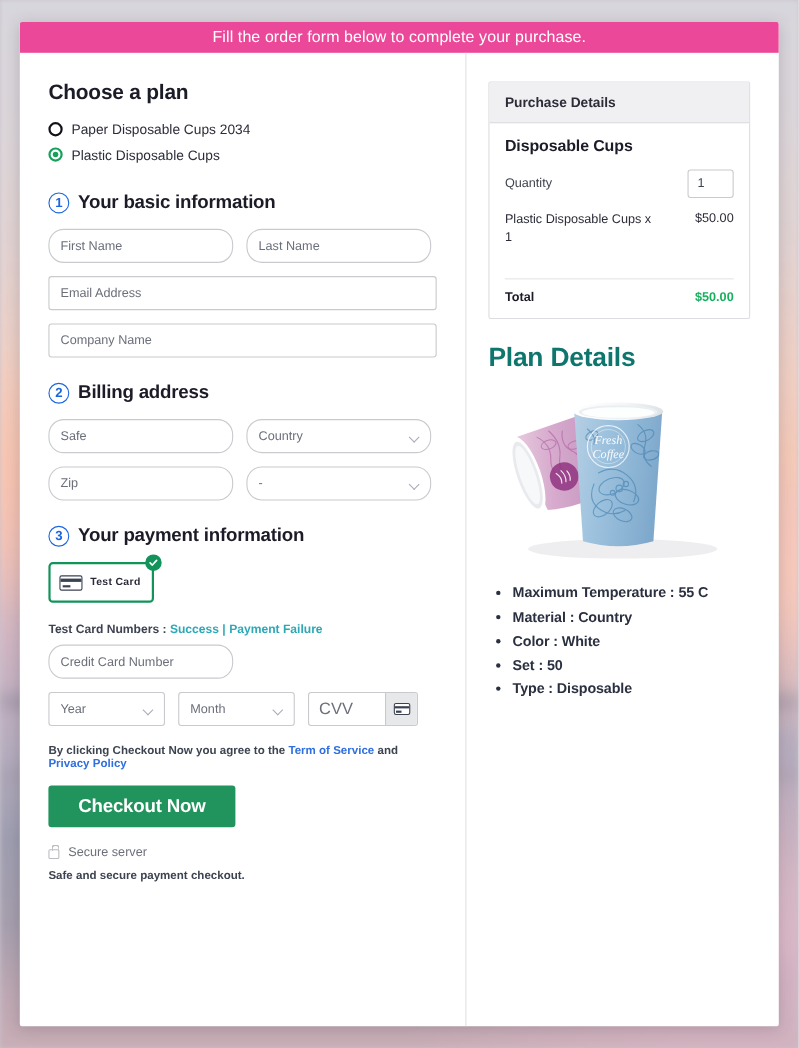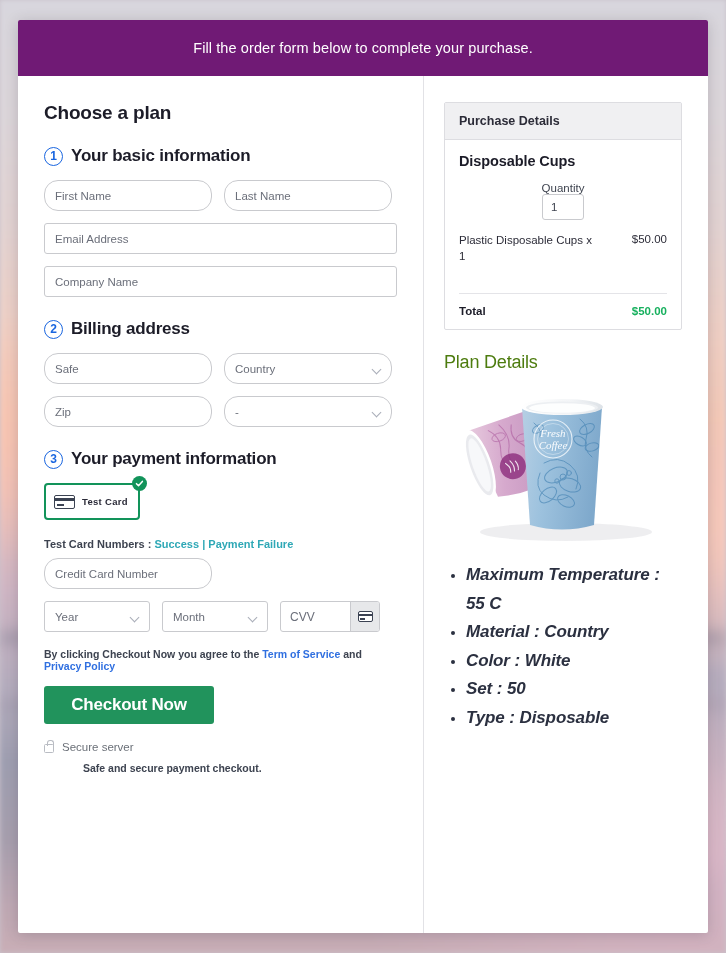--- a/index.html
+++ b/index.html
@@ -68,22 +68,22 @@
     background: #ffffff;
     z-index: 1;
     box-shadow: 0 2px 14px rgba(60,50,70,.22);
     display: flex;
     flex-direction: column;
     border-radius: 2px;
     overflow: hidden;
   }
 
   .banner {
-    height: 56px;
-    background: #701a75;
+    height: 28px;
+    background: #ec4899;
     color: #ffffff;
     display: flex;
     align-items: center;
     justify-content: center;
     font-size: 14.5px;
     letter-spacing: .1px;
     flex: 0 0 auto;
   }
 
   .body-cols {
@@ -263,21 +263,21 @@
     border: 1px solid #c9cace;
     border-radius: 3px;
     overflow: hidden;
     background: #fff;
   }
   .cvv-input {
     flex: 1 1 auto;
     display: flex;
     align-items: center;
     padding: 0 9px;
-    font-size: 12px;
+    font-size: 15px;
     color: #6b6f7a;
   }
   .cvv-btn {
     width: 29px;
     flex: 0 0 29px;
     background: #e7e8ea;
     border-left: 1px solid #c9cace;
     display: flex;
     align-items: center;
     justify-content: center;
@@ -330,21 +330,21 @@
   }
   .lock::before {
     content: "";
     position: absolute;
     left: 1.6px; top: -5px;
     width: 5px; height: 5px;
     border: 1.4px solid #b9bcc3;
     border-bottom: none;
     border-radius: 3px 3px 0 0;
   }
-  .safe-note { font-size: 10.5px; font-weight: bold; color: #3d4350; margin-left: 39px; }
+  .safe-note { font-size: 10.5px; font-weight: bold; color: #3d4350; }
 
   
   .pd-box {
     border: 1px solid #ddddE1;
     border-radius: 2px;
     background: #fff;
   }
   .pd-head {
     background: #f0f0f2;
     border-bottom: 1px solid #ddddE1;
@@ -359,21 +359,20 @@
     font-weight: bold;
     color: #1c1c28;
     margin-bottom: 13px;
     letter-spacing: -.1px;
   }
   .qty-row {
     display: flex;
     align-items: center;
     justify-content: space-between;
     margin-bottom: 13px;
-    flex-direction: column;
   }
   .qty-label { font-size: 11.5px; color: #3f4450; }
   .qty-input {
     width: 42px; height: 26px;
     border: 1px solid #c9cace;
     border-radius: 3px;
     display: flex;
     align-items: center;
     padding-left: 8px;
     font-size: 11.5px;
@@ -397,42 +396,41 @@
     padding-top: 11px;
     font-size: 11.5px;
     font-weight: bold;
     gap: 24px;
   }
   .total-row .lbl { color: #1c1c28; }
   .total-row .val { color: #17b05e; }
 
   
   .plan-details-title {
-    font-size: 18px;
-    font-weight: normal;
-    color: #4d7c0f;
+    font-size: 24px;
+    font-weight: bold;
+    color: #0f766e;
     margin: 22px 0 16px 0;
     letter-spacing: -.2px;
   }
 
   .cup-scene {
     position: relative;
     width: 222px;
     height: 152px;
     margin-left: 12px;
   }
 
   .bullets { margin-top: 20px; padding-left: 22px; }
   .bullets li {
-    font-size: 17px;
+    font-size: 13px;
     font-weight: bold;
     color: #2b3040;
     line-height: 1.68;
     letter-spacing: -.1px;
-    font-style: italic;
   }
   .bullets li::marker { font-size: 13px; }
 </style>
 </head>
 <body>
 
 <div id="bg">
   <div class="streak s1"></div>
   <div class="streak s2"></div>
   <div class="glow"></div>
@@ -443,20 +441,30 @@
   <div class="banner">
     <span>Fill the order form below to complete your purchase.</span>
   </div>
 
   <div class="body-cols">
 
     <div class="col-left">
 
       <h2 class="section-title">Choose a plan</h2>
 
+      <div class="plan-list">
+        <div class="plan-row">
+          <span class="radio"></span>
+          <span class="plan-text">Paper Disposable Cups 2034</span>
+        </div>
+        <div class="plan-row">
+          <span class="radio on"></span>
+          <span class="plan-text">Plastic Disposable Cups</span>
+        </div>
+      </div>
 
       <div class="step-head">
         <span class="step-num">1</span>
         <span class="step-label">Your basic information</span>
       </div>
 
       <div class="row">
         <div class="fld half">First Name</div>
         <div class="fld half">Last Name</div>
       </div>

